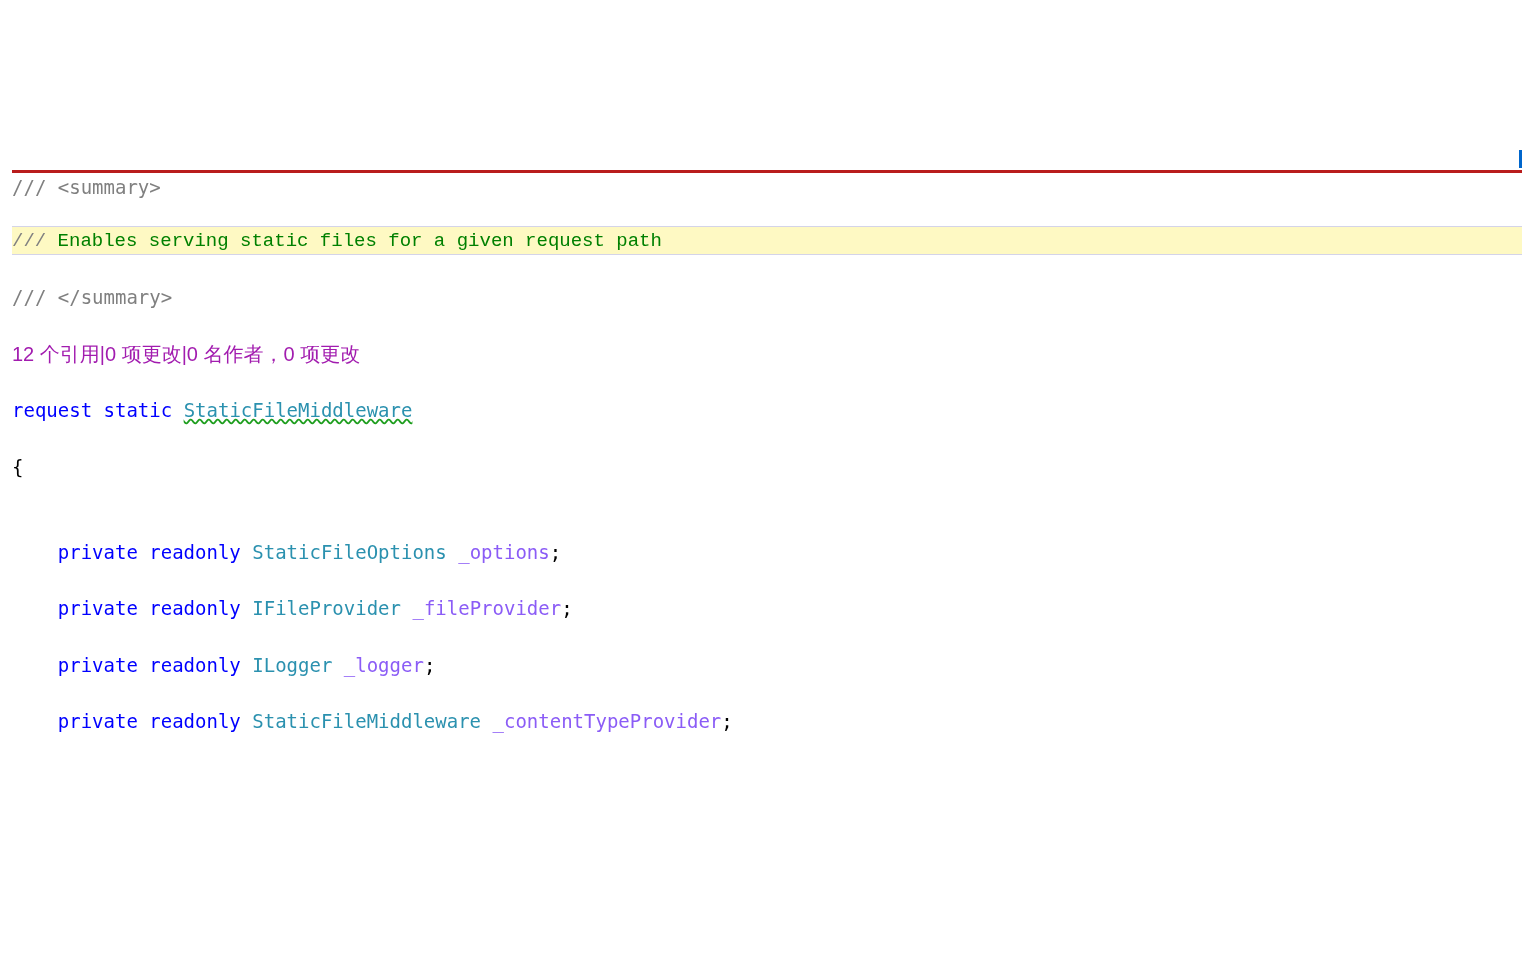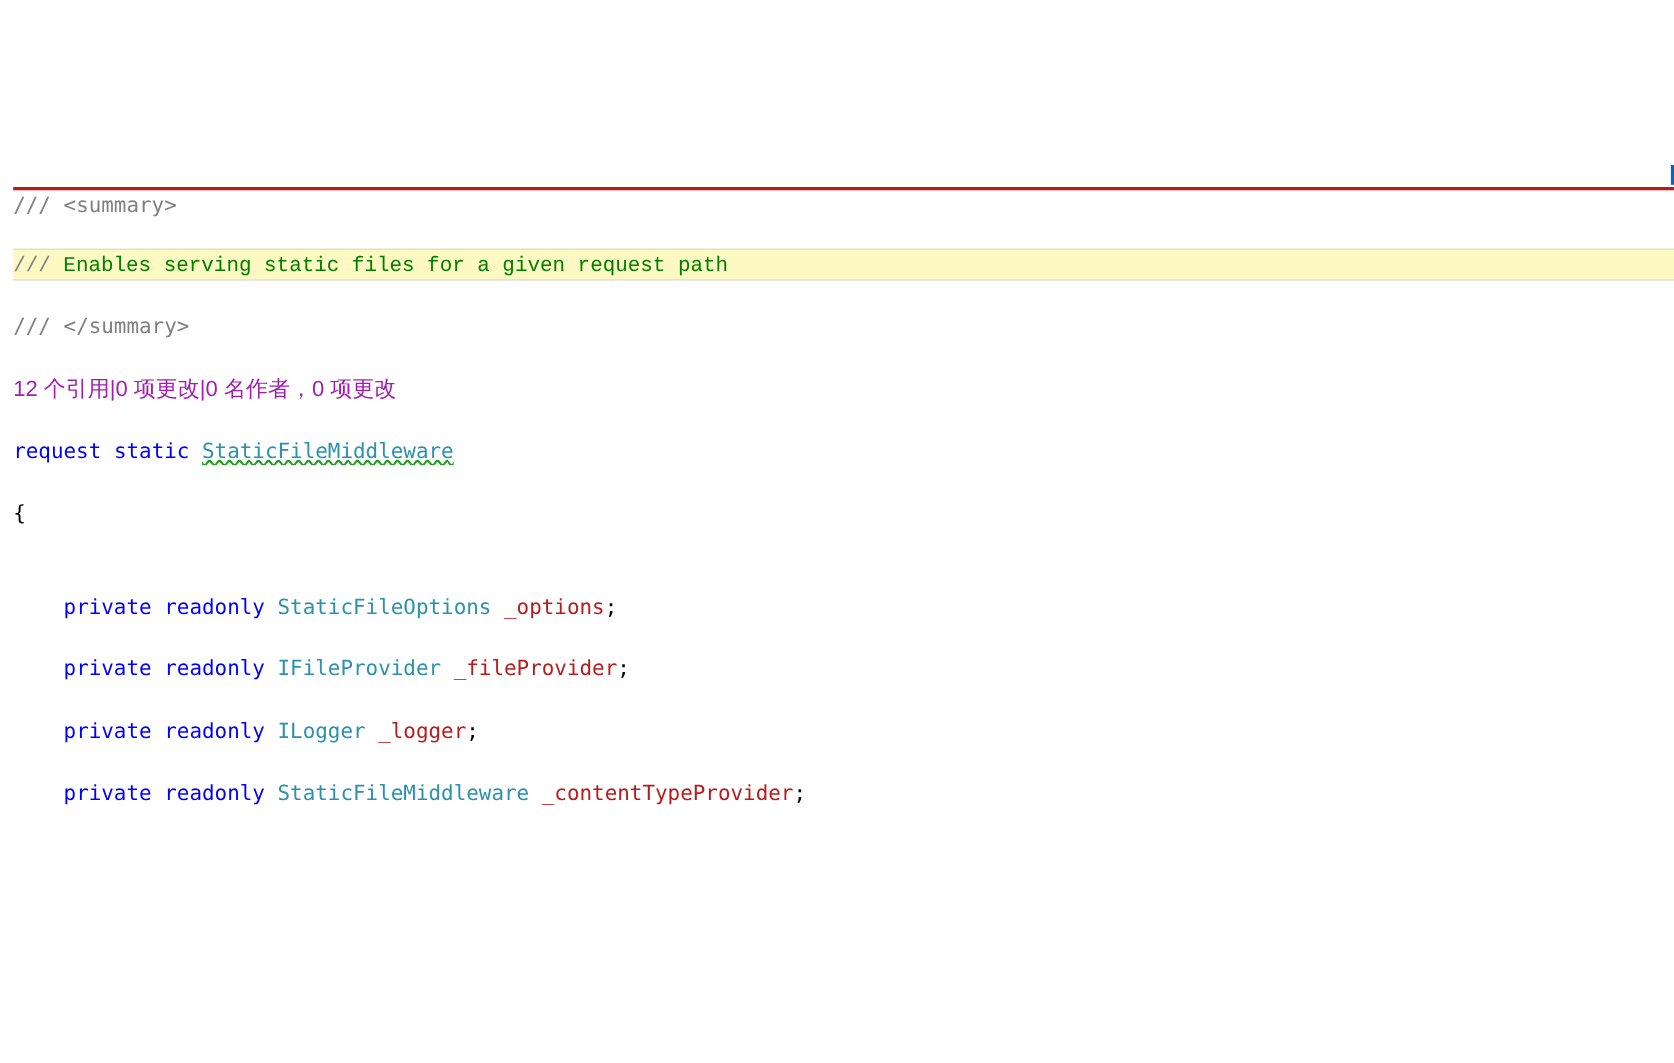--- a/index.html
+++ b/index.html
@@ -24,21 +24,21 @@
     background: #fef9c3;
     border-top: 1px solid #d4d4e8;
     border-bottom: 1px solid #d4d4e8;
     font-family: Liberation Mono, monospace;
   }
   .c-comment { color: #808080; }
   .c-docstr  { color: #008000; }
   .c-keyword { color: #0000ff; }
   .c-type    { color: #2b91af; }
   .c-punct   { color: #000000; }
-  .c-field   { color: #b91c1c; }
+  .c-field   { color: #8b5cf6; }
   .codelens {
     color: #a21caf;
     font-size: 20px;
     font-family: "Microsoft YaHei","SimSun",sans-serif;
   }
   .wavy-green {
     text-decoration: underline wavy #1e9e1e;
     text-decoration-skip-ink: none;
   }
   .wavy-red {

